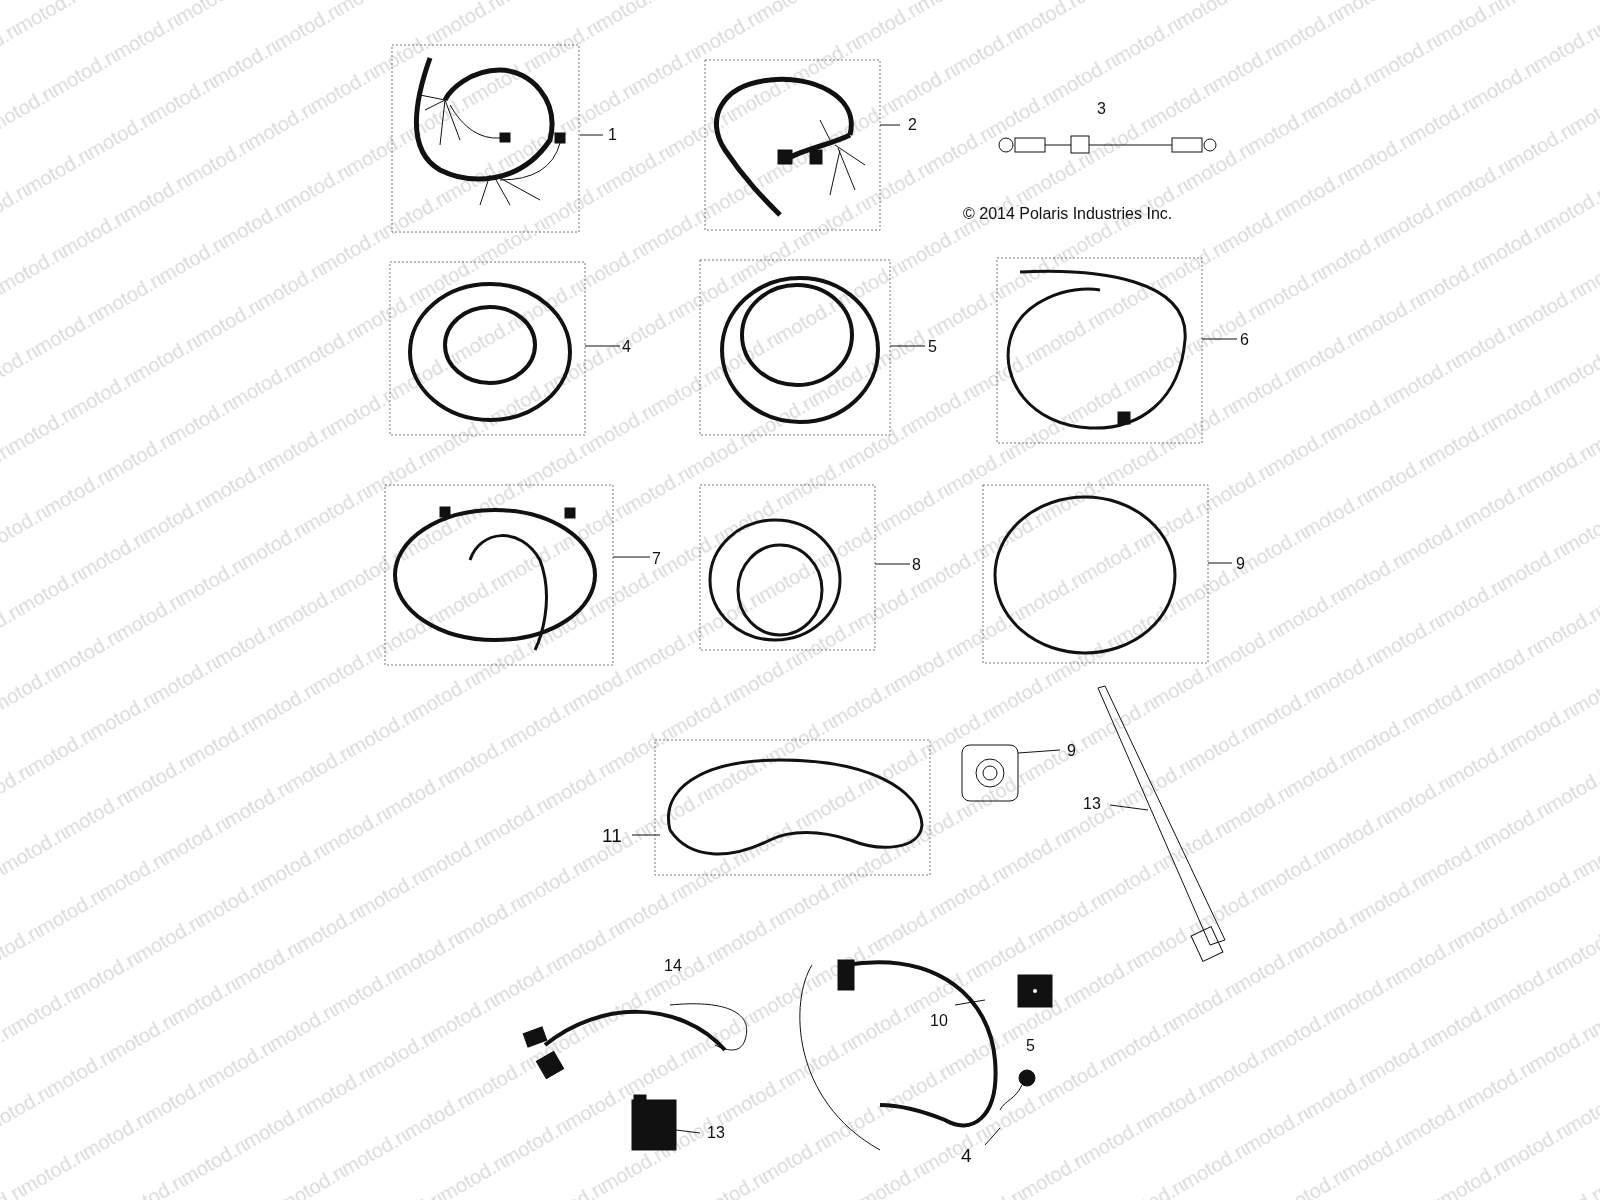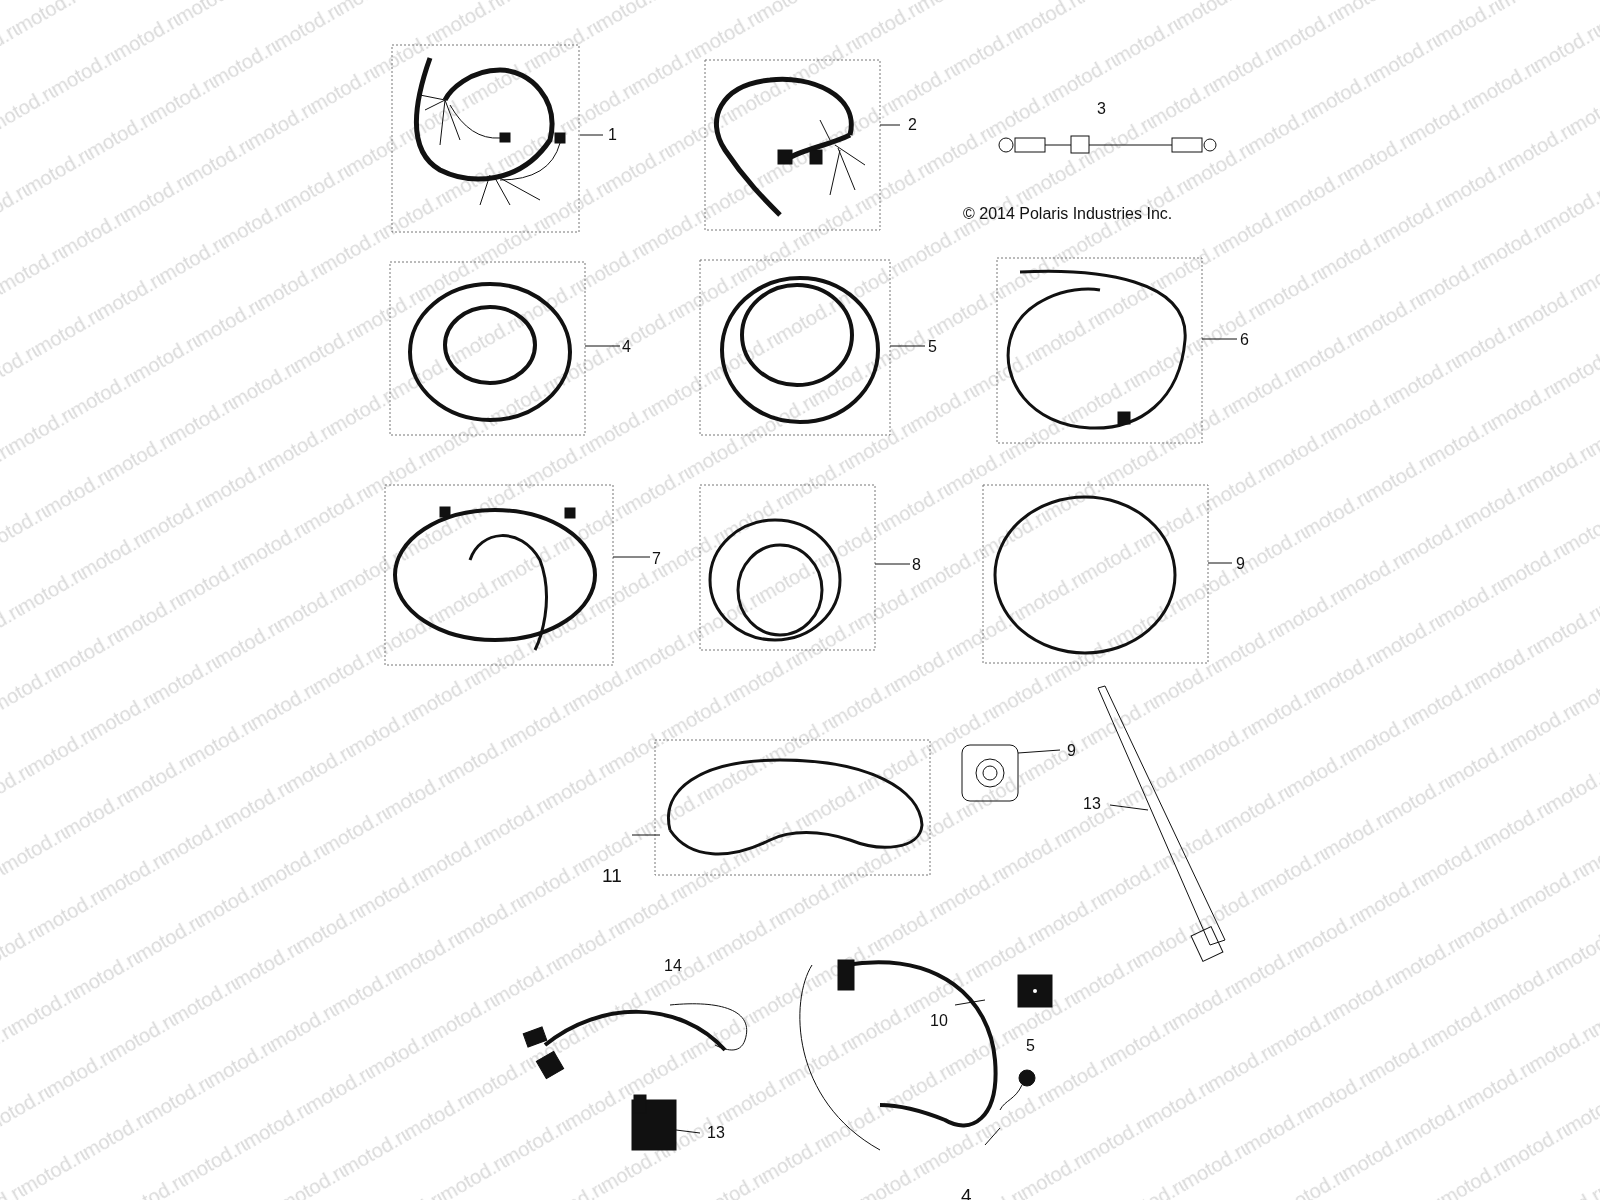--- a/index.html
+++ b/index.html
@@ -1,20 +1,20 @@
 <!DOCTYPE html>
 <html><head>
 <meta charset="utf-8">
 <style>
   html,body{margin:0;padding:0;background:#fff;}
   body{width:1600px;height:1200px;position:relative;overflow:hidden;font-family:"Liberation Sans",sans-serif;}
   #wm{position:absolute;left:0;top:0;width:1600px;height:1200px;pointer-events:none;}
   #art{position:absolute;left:0;top:0;width:1600px;height:1200px;}
   .lbl{position:absolute;font-size:16px;color:#111;}
-  .lbl.big{font-size:19px;margin-top:40px;}
+  .lbl.big{font-size:19px;}
   .copy{position:absolute;left:963px;top:205px;font-size:16px;color:#111;}
 </style>
 </head>
 <body>
 
 <svg id="wm" viewBox="0 0 1600 1200">
   <defs>
     <pattern id="wmp" width="72" height="72" patternUnits="userSpaceOnUse" patternTransform="rotate(-30)">
       <text x="0" y="40" font-family="Liberation Sans, sans-serif" font-size="20" fill="#d9d9d9">motod.ru</text>
     </pattern>

